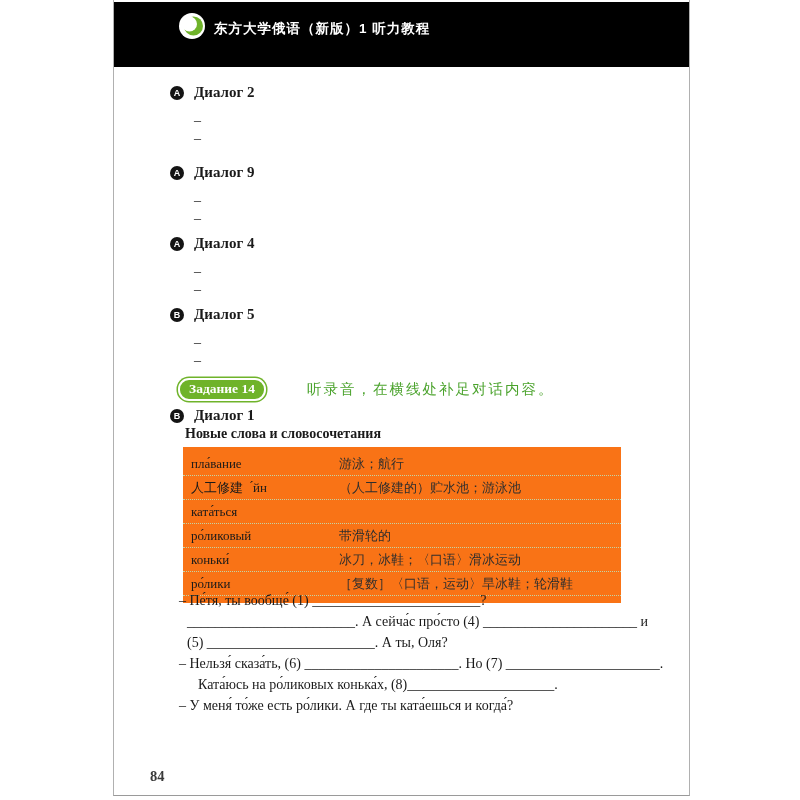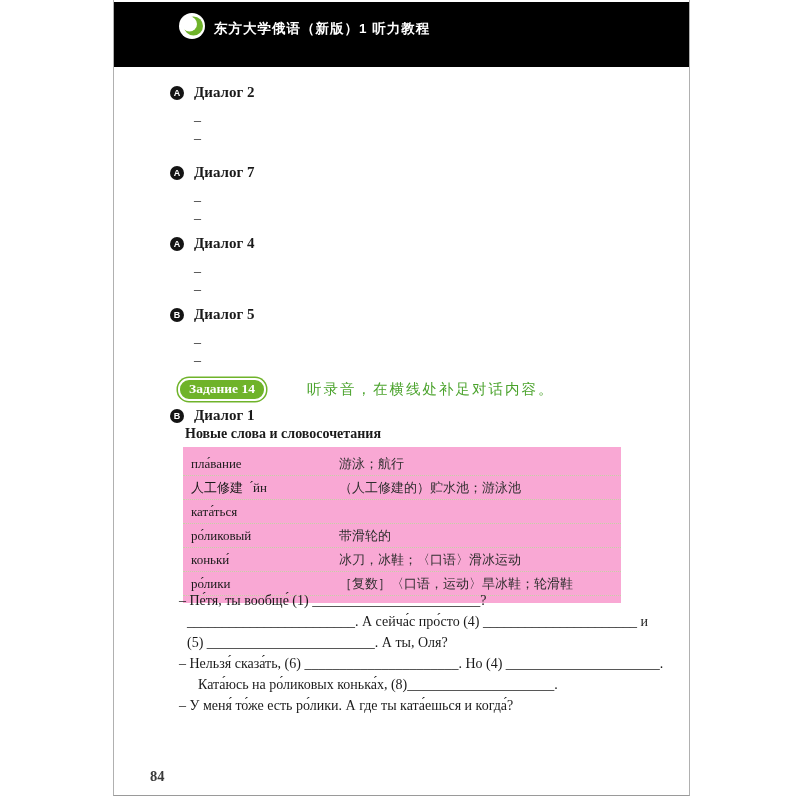--- a/index.html
+++ b/index.html
@@ -22,21 +22,21 @@
   .dash-lines{margin:11px 0 0 24px;font-size:14px;line-height:18px;color:#222;}
   
   .task-row{position:absolute;left:64px;top:378px;display:flex;align-items:center;gap:22px;white-space:nowrap;}
   .badge{background:#6fb32a;color:#ffffff;font-size:13.5px;font-weight:bold;
          padding:1px 9px 2px 9px;border-radius:11px;border:2px solid #ffffff;
          box-shadow:0 0 0 1.5px #6fb32a;}
   .instruction{color:#4ba32d;font-size:14.5px;letter-spacing:2px;margin-left:19px;}
   
   .d1-head{position:absolute;left:56px;top:407px;}
   .vocab-heading{position:absolute;left:71px;top:426px;font-size:14px;font-weight:bold;white-space:nowrap;}
-  .vocab-table{position:absolute;left:69px;top:447px;width:438px;background:#f9a8d4;
+  .vocab-table{position:absolute;left:69px;top:447px;width:438px;background:#f97316;
         padding:5px 0 7px 0;font-size:13px;}
   .vocab-row{display:flex;border-bottom:1px dotted #c3d3a4;padding:2.5px 10px 2.5px 8px;line-height:18px;}
   .vocab-ru{flex:0 0 148px;}
   .vocab-zh{flex:1;color:#2e2e2e;}
   
   .conversation{position:absolute;left:65px;top:590px;width:455px;font-size:14px;line-height:21px;}
   .conv-line{white-space:nowrap;}
   .conv-line.cont{padding-left:8px;}
   .conv-line.cont2{padding-left:19px;}
   .page-number{position:absolute;left:36px;top:744px;font-size:14.5px;font-weight:bold;color:#3a3a3a;margin-top:24px;}
@@ -65,21 +65,21 @@
       </div>
       <div class="dash-lines">
         <div>–</div>
         <div>–</div>
       </div>
     </div>
 
     <div class="dialog-block" style="top:164px;">
       <div class="dialog-head">
         <span class="circle-marker">A</span>
-        <span class="dialog-title">Диалог 7</span>
+        <span class="dialog-title">Диалог 9</span>
       </div>
       <div class="dash-lines">
         <div>–</div>
         <div>–</div>
       </div>
     </div>
 
     <div class="dialog-block" style="top:235px;">
       <div class="dialog-head">
         <span class="circle-marker">A</span>
@@ -139,21 +139,21 @@
       <div class="vocab-row">
         <span class="vocab-ru">ро́лики</span>
         <span class="vocab-zh">［复数］〈口语，运动〉旱冰鞋；轮滑鞋</span>
       </div>
     </div>
 
     <div class="conversation">
       <div class="conv-line">– Пе́тя, ты вообще́ (1) ________________________?</div>
       <div class="conv-line cont">________________________. А сейча́с про́сто (4) ______________________ и</div>
       <div class="conv-line cont">(5) ________________________. А ты, Оля?</div>
-      <div class="conv-line">– Нельзя́ сказа́ть, (6) ______________________. Но (4) ______________________.</div>
+      <div class="conv-line">– Нельзя́ сказа́ть, (6) ______________________. Но (7) ______________________.</div>
       <div class="conv-line cont2">Ката́юсь на ро́ликовых конька́х, (8)_____________________.</div>
       <div class="conv-line">– У меня́ то́же есть ро́лики. А где ты ката́ешься и когда́?</div>
     </div>
 
     <div class="page-number">84</div>
 
   </div>
 </div>
 
 </body></html>

